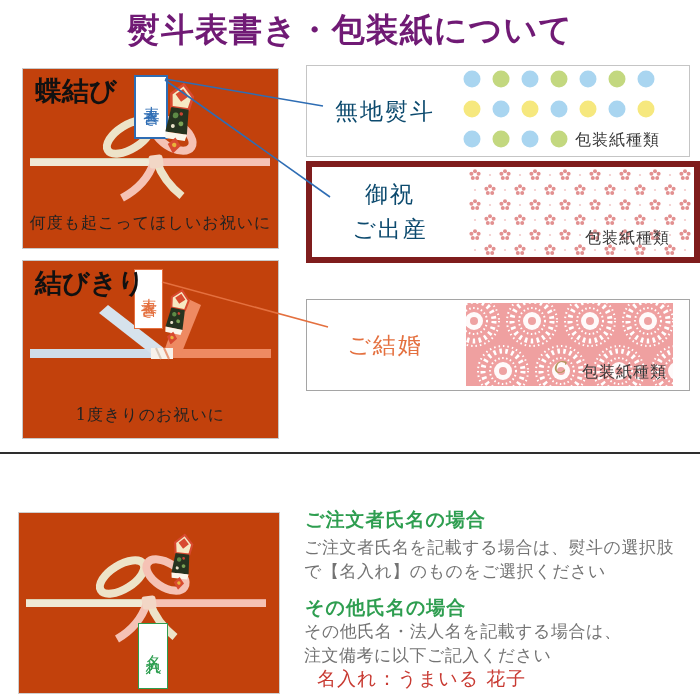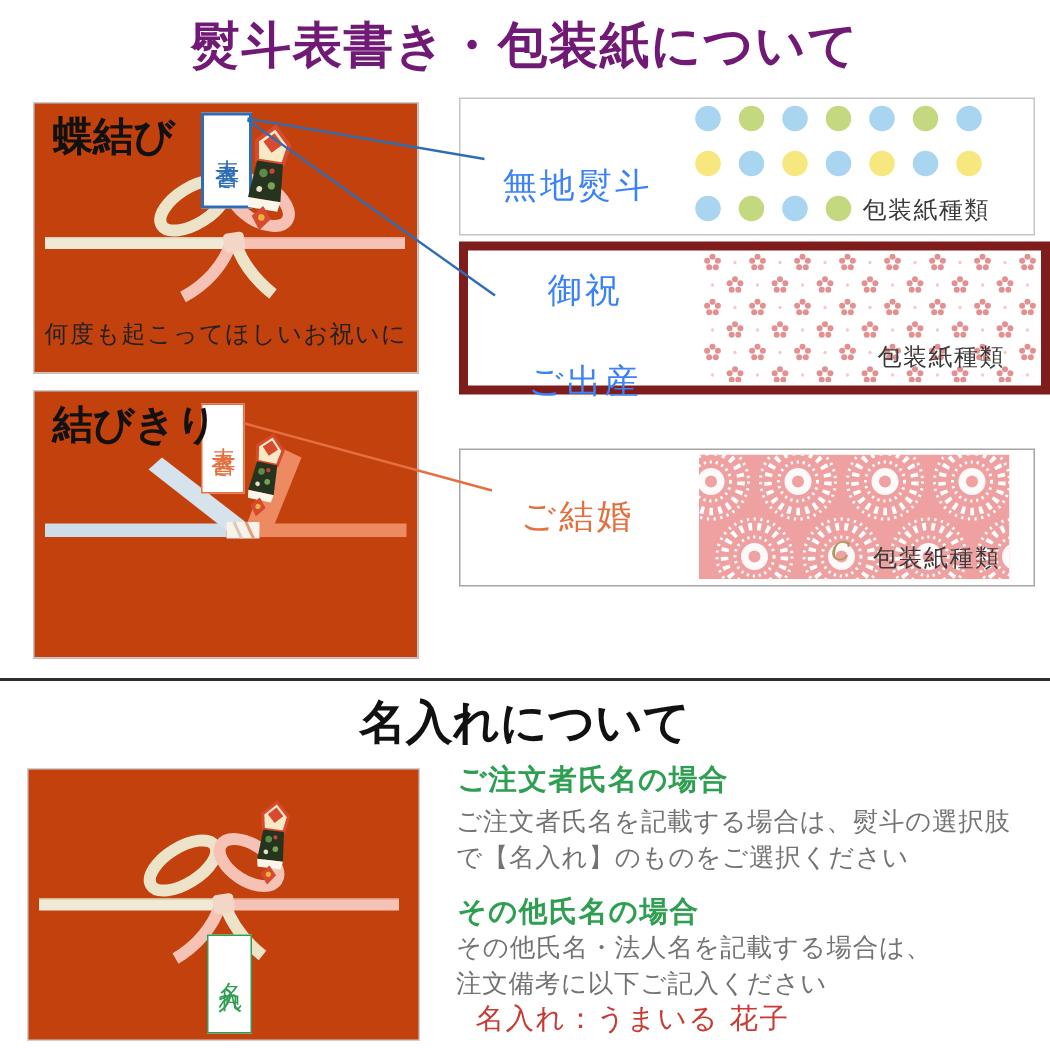--- a/index.html
+++ b/index.html
@@ -38,21 +38,21 @@
   .orn3{left:151px;top:20px;width:23px;height:57px;transform:rotate(7deg);}
 
   
   .prow{background:#fff;}
   .prow1{left:306px;top:65px;width:382px;height:90px;border:1px solid #c5c5c5;}
   .prow2{left:306px;top:161px;width:382px;height:90px;border:6px solid #7f1d1d;}
   .prow3{left:306px;top:299px;width:382px;height:90px;border:1px solid #a5a5a5;}
   .prow-label{left:0;top:0;width:156px;height:100%;display:flex;flex-direction:column;
               align-items:center;justify-content:center;z-index:2;}
   .prow-label div{font-size:23px;letter-spacing:2px;line-height:35px;}
-  .lbl-blue{color:#3b82f6;margin-top:26px;}
+  .lbl-blue{color:#0c4a6e;}
   .lbl-orange{color:#e4703f;}
   .swatch{z-index:1;}
   .prow-note{font-size:16px;color:#3a3a3a;letter-spacing:1px;z-index:3;}
   .note1{left:268px;top:64px;}
   .note2{left:273px;top:61px;}
   .note3{left:275px;top:62px;}
 
   .overlay{left:0;top:0;width:700px;height:455px;z-index:6;pointer-events:none;}
 
   .divider{left:0;top:452px;width:700px;height:2px;background:#2e2e2e;}
@@ -127,20 +127,21 @@
       <line x1="133" y1="87" x2="138" y2="98" stroke="#d8c8b8" stroke-width="2"></line>
       <line x1="141" y1="87" x2="146" y2="98" stroke="#e89a78" stroke-width="2"></line>
     </svg>
     <div class="abs knot-name">結びきり</div>
     <div class="abs tag tag-orange">
       <span>表書き</span>
     </div>
     <svg class="abs orn orn2">
         <use href="#noshi-orn"></use>
       </svg>
+    <div class="abs card-caption">1度きりのお祝いに</div>
   </div>
 
   <div class="abs prow prow1">
     <div class="abs prow-label">
       <div class="lbl-blue">無地熨斗</div>
     </div>
     <svg class="abs swatch" style="left:0;top:0;width:382px;height:88px" viewBox="0 0 382 88">
       <circle cx="165" cy="13" r="8.5" fill="#a9d5f0"></circle>
         <circle cx="194" cy="13" r="8.5" fill="#c3d87f"></circle>
       <circle cx="223" cy="13" r="8.5" fill="#a9d5f0"></circle>
@@ -214,21 +215,20 @@
   </div>
 
   <svg class="abs overlay" viewBox="0 0 700 455">
     <line x1="165" y1="79" x2="323" y2="106" stroke="#2e6db4" stroke-width="1.6"></line>
     <line x1="165" y1="80" x2="330" y2="197" stroke="#2e6db4" stroke-width="1.6"></line>
     <line x1="162" y1="282" x2="328" y2="327" stroke="#e4703f" stroke-width="1.6"></line>
   </svg>
 
   <div class="abs divider"></div>
 
-  <div class="abs sub-title">名入れについて</div>
 
   <div class="abs card card3">
     <svg class="abs ribbon" viewBox="0 0 260 180">
       <rect x="7" y="86" width="123" height="8" fill="#f0e9d5"></rect>
       <rect x="130" y="86" width="117" height="8" fill="#f5c2b5"></rect>
       <line x1="7" y1="86.5" x2="130" y2="86.5" stroke="#ddd2b4" stroke-width="1"></line>
       <line x1="130" y1="86.5" x2="247" y2="86.5" stroke="#eaa896" stroke-width="1"></line>
       <ellipse cx="103" cy="64" rx="25" ry="12" fill="none" stroke="#ede3c8" stroke-width="8" transform="rotate(-32 103 64)"></ellipse>
       <ellipse cx="147" cy="62" rx="22" ry="12" fill="none" stroke="#f5c2b5" stroke-width="8" transform="rotate(33 147 62)"></ellipse>
       <path d="M128,90 C123,105 112,118 98,126" fill="none" stroke="#f5c2b5" stroke-width="8"></path>

